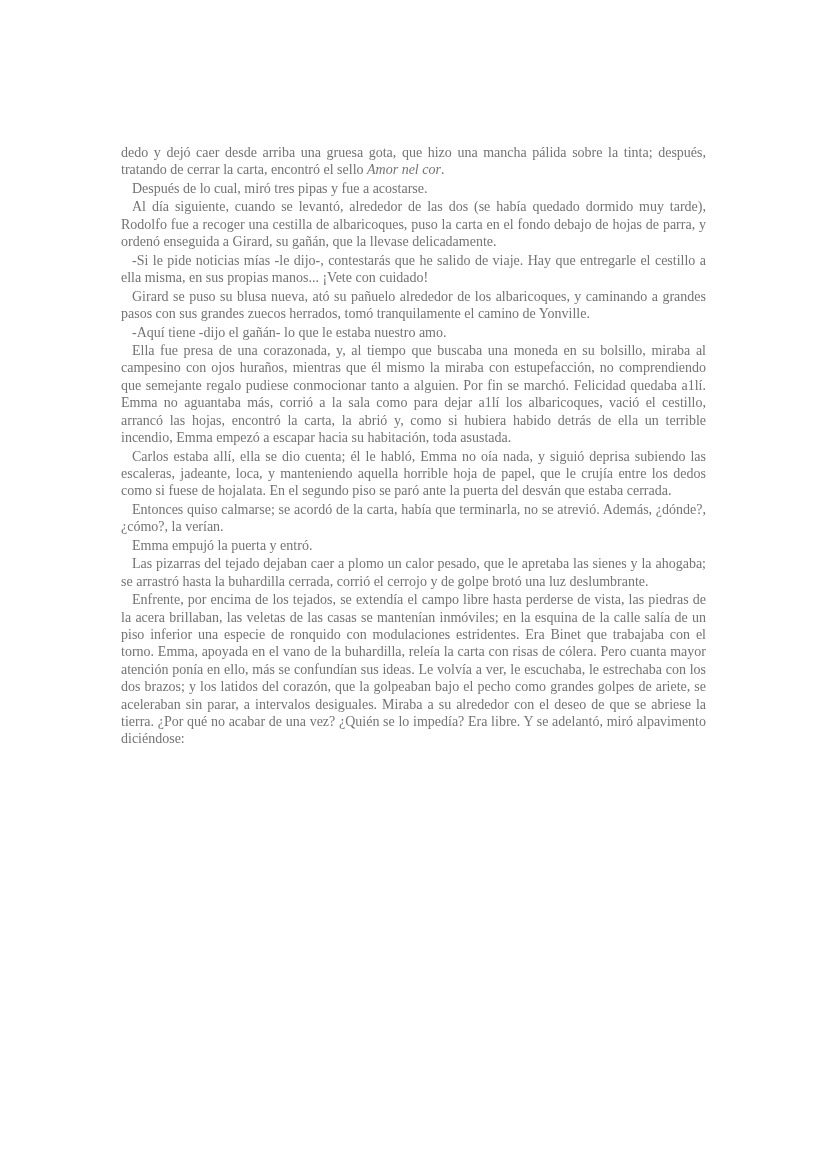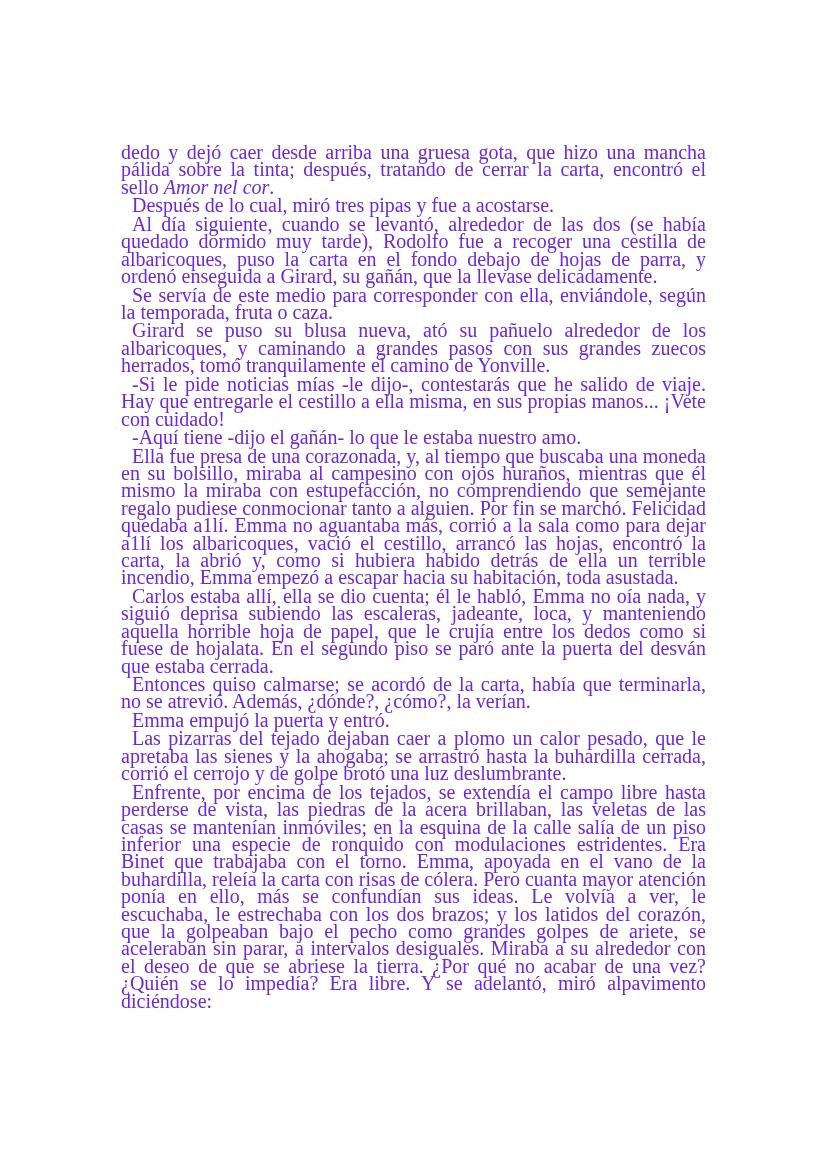--- a/index.html
+++ b/index.html
@@ -3,42 +3,41 @@
   <meta charset="utf-8">
   <style>
     html, body { margin: 0; padding: 0; background: #ffffff; }
     body { width: 828px; height: 1169px; position: relative; overflow: hidden; }
     .page {
       position: absolute;
       left: 121px;
       top: 144px;
       width: 585px;
       font-family: "Liberation Serif", "DejaVu Serif", serif;
-      font-size: 20px;
+      font-size: 14px;
       line-height: 17.4px;
-      color: #6d28d9;
+      color: #737373;
       text-align: justify;
     }
     .page p {
       margin: 0 0 1.1px 0;
       text-indent: 11px;
     }
     .page p.cont { text-indent: 0; }
     .page em { font-style: italic; }
   </style>
 </head>
 <body>
 
 <div class="page">
   <p class="cont"><span>dedo y dejó caer desde arriba una gruesa gota, que hizo una mancha pálida sobre la tinta; después, tratando de cerrar la carta, encontró el sello </span><em>Amor nel cor</em><span>.</span></p>
   <p>Después de lo cual, miró tres pipas y fue a acostarse.</p>
   <p>Al día siguiente, cuando se levantó, alrededor de las dos (se había quedado dormido muy tarde), Rodolfo fue a recoger una cestilla de albaricoques, puso la carta en el fondo debajo de hojas de parra, y ordenó enseguida a Girard, su gañán, que la llevase delicadamente.</p>
-  <p>Se servía de este medio para corresponder con ella, enviándole, según la temporada, fruta o caza.</p>
+  <p>-Si le pide noticias mías -le dijo-, contestarás que he salido de viaje. Hay que entregarle el cestillo a ella misma, en sus propias manos... ¡Vete con cuidado!</p>
   <p>Girard se puso su blusa nueva, ató su pañuelo alrededor de los albaricoques, y caminando a grandes pasos con sus grandes zuecos herrados, tomó tranquilamente el camino de Yonville.</p>
-  <p>-Si le pide noticias mías -le dijo-, contestarás que he salido de viaje. Hay que entregarle el cestillo a ella misma, en sus propias manos... ¡Vete con cuidado!</p>
   <p>-Aquí tiene -dijo el gañán- lo que le estaba nuestro amo.</p>
   <p>Ella fue presa de una corazonada, y, al tiempo que buscaba una moneda en su bolsillo, miraba al campesino con ojos huraños, mientras que él mismo la miraba con estupefacción, no comprendiendo que semejante regalo pudiese conmocionar tanto a alguien. Por fin se marchó. Felicidad quedaba a1lí. Emma no aguantaba más, corrió a la sala como para dejar a1lí los albaricoques, vació el cestillo, arrancó las hojas, encontró la carta, la abrió y, como si hubiera habido detrás de ella un terrible incendio, Emma empezó a escapar hacia su habitación, toda asustada.</p>
   <p>Carlos estaba allí, ella se dio cuenta; él le habló, Emma no oía nada, y siguió deprisa subiendo las escaleras, jadeante, loca, y manteniendo aquella horrible hoja de papel, que le crujía entre los dedos como si fuese de hojalata. En el segundo piso se paró ante la puerta del desván que estaba cerrada.</p>
   <p>Entonces quiso calmarse; se acordó de la carta, había que terminarla, no se atrevió. Además, ¿dónde?, ¿cómo?, la verían.</p>
   <p>Emma empujó la puerta y entró.</p>
   <p>Las pizarras del tejado dejaban caer a plomo un calor pesado, que le apretaba las sienes y la ahogaba; se arrastró hasta la buhardilla cerrada, corrió el cerrojo y de golpe brotó una luz deslumbrante.</p>
   <p>Enfrente, por encima de los tejados, se extendía el campo libre hasta perderse de vista, las piedras de la acera brillaban, las veletas de las casas se mantenían inmóviles; en la esquina de la calle salía de un piso inferior una especie de ronquido con modulaciones estridentes. Era Binet que trabajaba con el torno. Emma, apoyada en el vano de la buhardilla, releía la carta con risas de cólera. Pero cuanta mayor atención ponía en ello, más se confundían sus ideas. Le volvía a ver, le escuchaba, le estrechaba con los dos brazos; y los latidos del corazón, que la golpeaban bajo el pecho como grandes golpes de ariete, se aceleraban sin parar, a intervalos desiguales. Miraba a su alrededor con el deseo de que se abriese la tierra. ¿Por qué no acabar de una vez? ¿Quién se lo impedía? Era libre. Y se adelantó, miró alpavimento diciéndose:</p>
 </div>
 
 </body></html>

